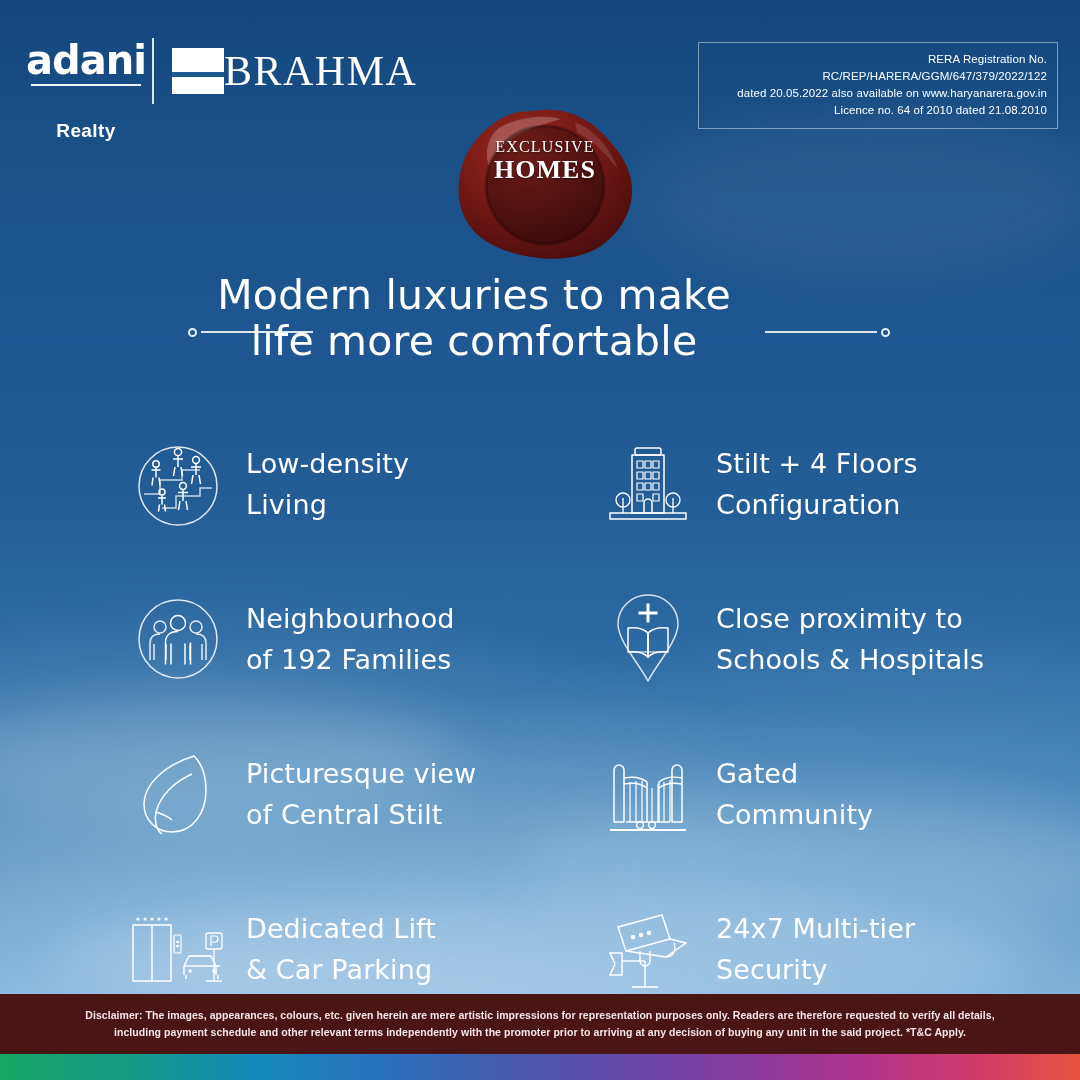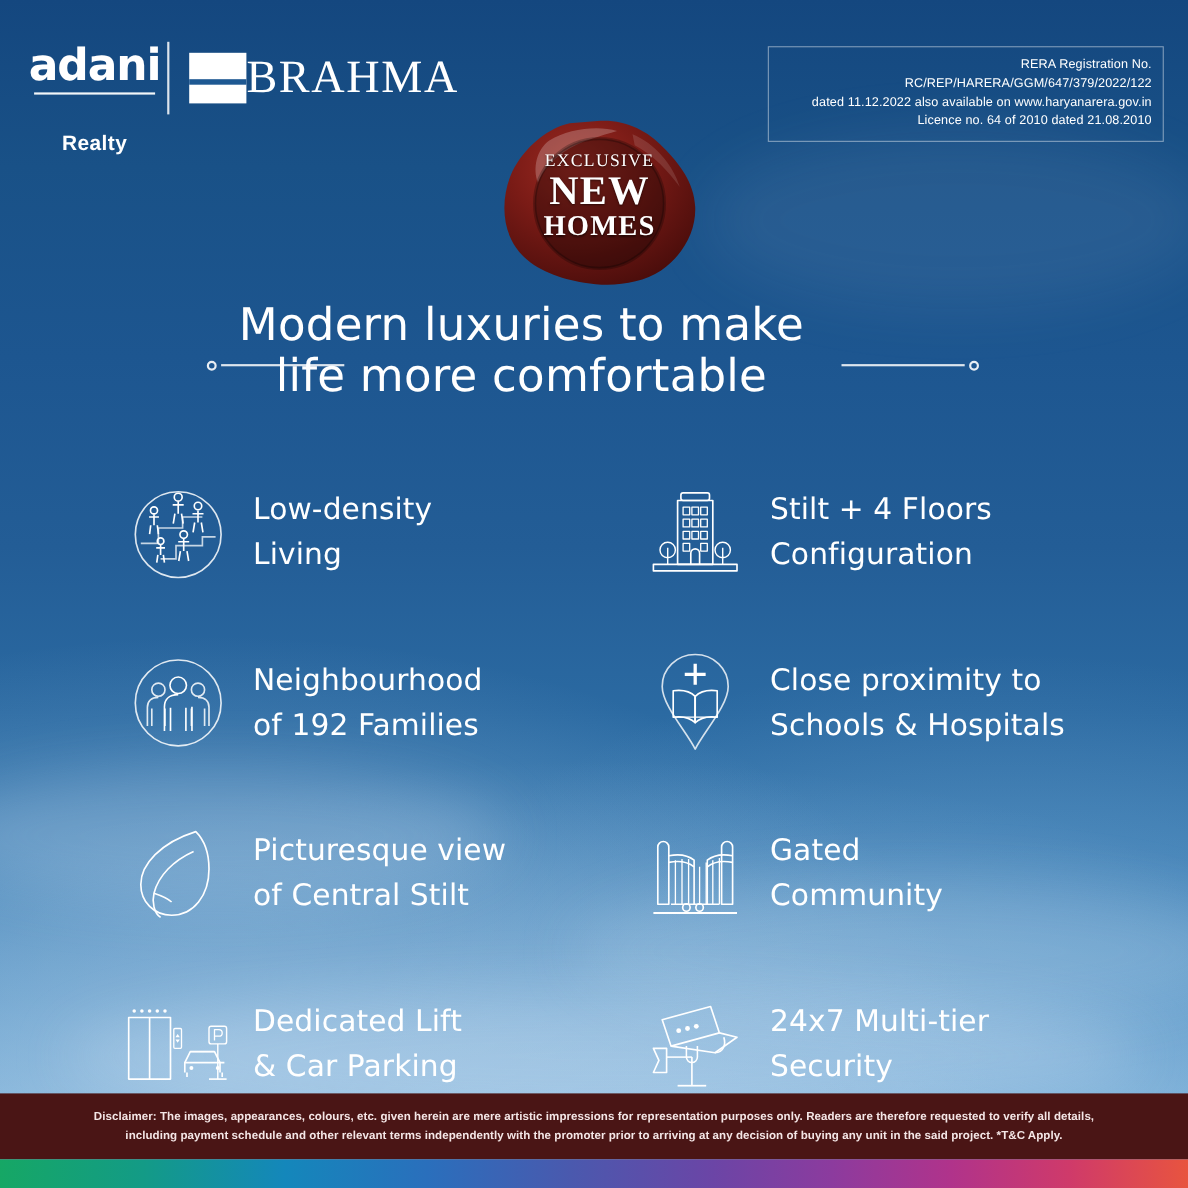--- a/index.html
+++ b/index.html
@@ -99,21 +99,21 @@
   .deco .dot{
     width:9px; height:9px; border-radius:50%;
     border:2px solid rgba(255,255,255,.9); background:transparent; flex:0 0 auto;
   }
   .deco .line{ height:1.5px; background:rgba(255,255,255,.85); flex:1 1 auto; }
   .deco.left .line{ margin-left:4px; }
   .deco.right .line{ margin-right:4px; }
 
   
   .features{
-    position:absolute; left:112px; top:406px;
+    position:absolute; left:128px; top:406px;
     width:900px;
     display:grid;
     grid-template-columns:430px 430px;
     column-gap:40px;
     row-gap:0;
   }
   .feature{ height:155px; display:flex; align-items:center; gap:18px; }
   .fico{ width:100px; height:100px; flex:0 0 100px; display:flex; align-items:center; justify-content:center; }
   .fico svg{ display:block; overflow:visible; }
   .ftext{
@@ -160,21 +160,21 @@
 
     <div class="divider-v"></div>
 
     <div class="brahma">
       <div class="brahma-mark"></div>
       <div class="brahma-word">BRAHMA</div>
     </div>
 
     <div class="rera">
       <div>RERA Registration No. RC/REP/HARERA/GGM/647/379/2022/122</div>
-      <div>dated 11.12.2022 also available on www.haryanarera.gov.in</div>
+      <div>dated 20.05.2022 also available on www.haryanarera.gov.in</div>
       <div>Licence no. 64 of 2010 dated 21.08.2010</div>
     </div>
   </div>
 
   <div class="seal">
     <svg viewBox="0 0 180 152">
       <defs>
         <radialGradient id="waxg" cx="38%" cy="28%" r="78%">
           <stop offset="0%" stop-color="#9c2a22"></stop>
           <stop offset="45%" stop-color="#7a1b16"></stop>
@@ -195,21 +195,20 @@
         C 46 38 38 48 34 58
         C 29 45 33 28 44 20 Z"></path>
       <path fill="rgba(255,255,255,0.12)" d="
         M 120 14 C 140 22 157 42 163 62
         C 153 48 139 33 122 24 Z"></path>
       <circle cx="90" cy="77" r="59" fill="rgba(0,0,0,0.30)"></circle>
       <circle cx="90" cy="77" r="59" fill="none" stroke="rgba(0,0,0,0.25)" stroke-width="3"></circle>
     </svg>
     <div class="seal-text">
       <div class="seal-l1">EXCLUSIVE</div>
-      <div class="seal-l2">NEW</div>
       <div class="seal-l3">HOMES</div>
     </div>
   </div>
 
   <div class="headline-wrap">
     <div class="headline">Modern luxuries to make</div>
     <div class="headline">life more comfortable</div>
   </div>
   <div class="deco left">
     <span class="dot"></span>

